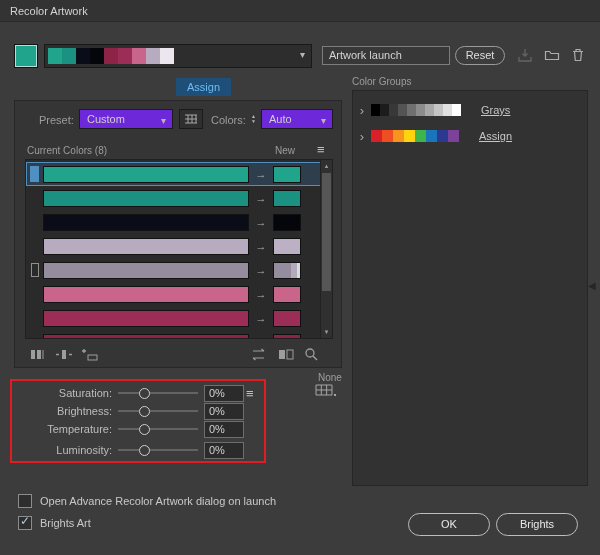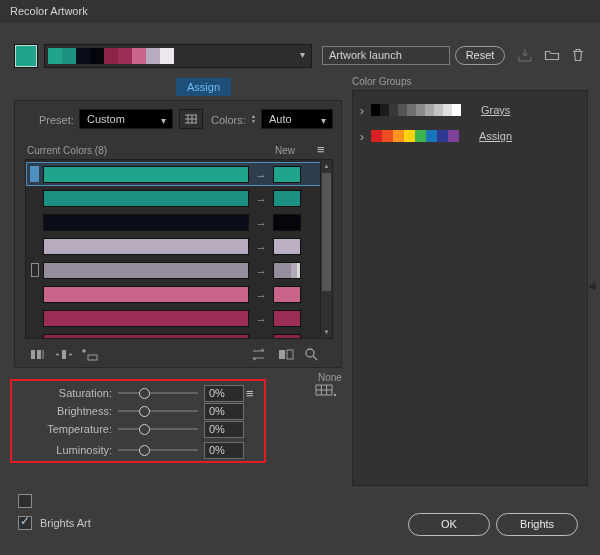--- a/index.html
+++ b/index.html
@@ -20,21 +20,21 @@
             line-height:17px;padding-left:6px;color:#d2d2d2;}
   .reset-btn{left:455px;top:46px;width:50px;height:19px;border:1px solid #9a9a9a;border-radius:10px;
              text-align:center;line-height:17px;color:#dedede;cursor:pointer;}
   .tool-ic{top:47px;width:18px;height:18px;cursor:pointer;}
   
   .tab-edit{left:146px;top:81px;color:#b4b4b4;cursor:pointer;margin-left:44px;}
   .tab-assign{left:176px;top:78px;background:#1d4f78;color:#6fbbf2;padding:3px 11px;cursor:pointer;}
   
   .panel{left:14px;top:100px;width:328px;height:268px;background:#353535;border:1px solid #272727;}
   .lbl{color:#9d9d9d;}
-  .dd{background:#000000;border:1px solid #1b1b1b;color:#cfcfcf;line-height:18px;padding-left:7px;cursor:pointer;}
+  .dd{background:#6d28d9;border:1px solid #1b1b1b;color:#cfcfcf;line-height:18px;padding-left:7px;cursor:pointer;}
   .dd .dd-chev{top:2px;}
   .icon-btn{background:#2f2f2f;border:1px solid #1b1b1b;cursor:pointer;}
   .stepper{width:13px;height:20px;display:flex;flex-direction:column;align-items:center;justify-content:center;
            color:#b5b5b5;font-size:5px;line-height:5px;cursor:pointer;}
   .hdr{font-size:10px;color:#9d9d9d;}
   .menu-ic{color:#c0c0c0;font-size:13px;cursor:pointer;}
   
   .list{left:10px;top:58px;width:308px;height:180px;background:#2a2a2a;border:1px solid #202020;overflow:hidden;}
   .rows{position:absolute;left:0;top:2px;width:296px;}
   .color-row{display:flex;align-items:center;height:24px;padding-left:4px;cursor:pointer;}
@@ -348,20 +348,21 @@
           <span class="chip" style="background: rgb(124, 65, 153);"></span>
         </span>
       <span class="cg-name">Assign</span>
     </div>
   </div>
 
   <span class="abs collapse">◀</span>
 
   <div class="abs cb-row" style="left:18px;top:494px">
     <span class="cb-box"></span>
+    <span class="cb-label">Open Advance Recolor Artwork dialog on launch</span>
   </div>
   <div class="abs cb-row checked" style="left:18px;top:516px">
     <span class="cb-box">
         <span class="check">✓</span>
       </span>
     <span class="cb-label">Brights Art</span>
   </div>
 
   <div class="abs btn" style="left:408px">OK</div>
   <div class="abs btn" style="left:496px">Brights</div>

